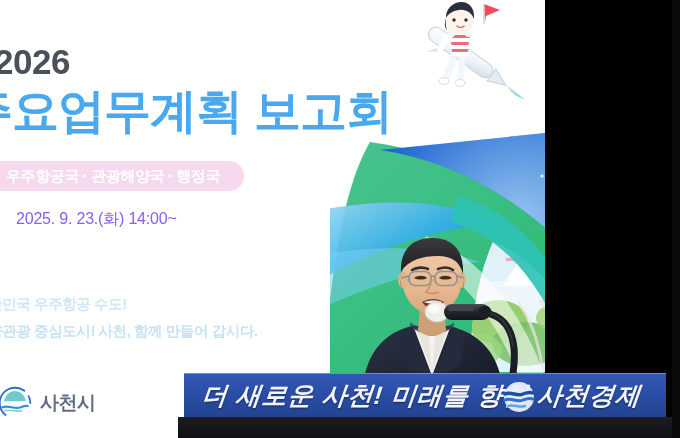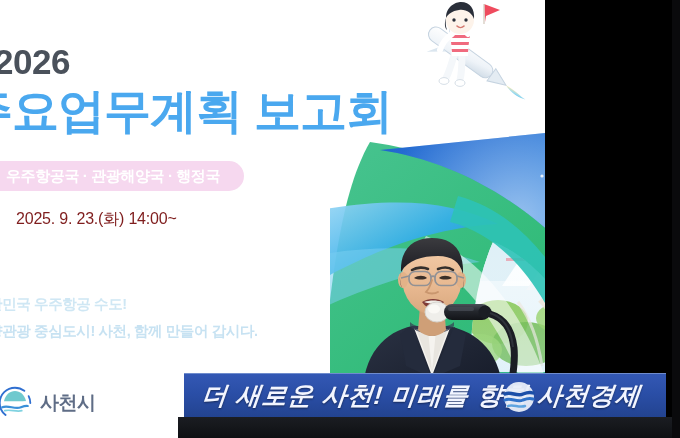--- a/index.html
+++ b/index.html
@@ -82,21 +82,21 @@
     font-weight: bold;
     letter-spacing: -0.4px;
     line-height: 30px;
     white-space: nowrap;
   }
 
   .date-line {
     position: absolute;
     left: 16px; top: 209px;
     font-size: 16px;
-    color: #7f1d1d;
+    color: #8b5cf6;
     letter-spacing: -0.2px;
     white-space: nowrap;
   }
 
   
   .slogan {
     position: absolute;
     left: -26px;
     font-size: 14.5px;
     font-weight: bold;

